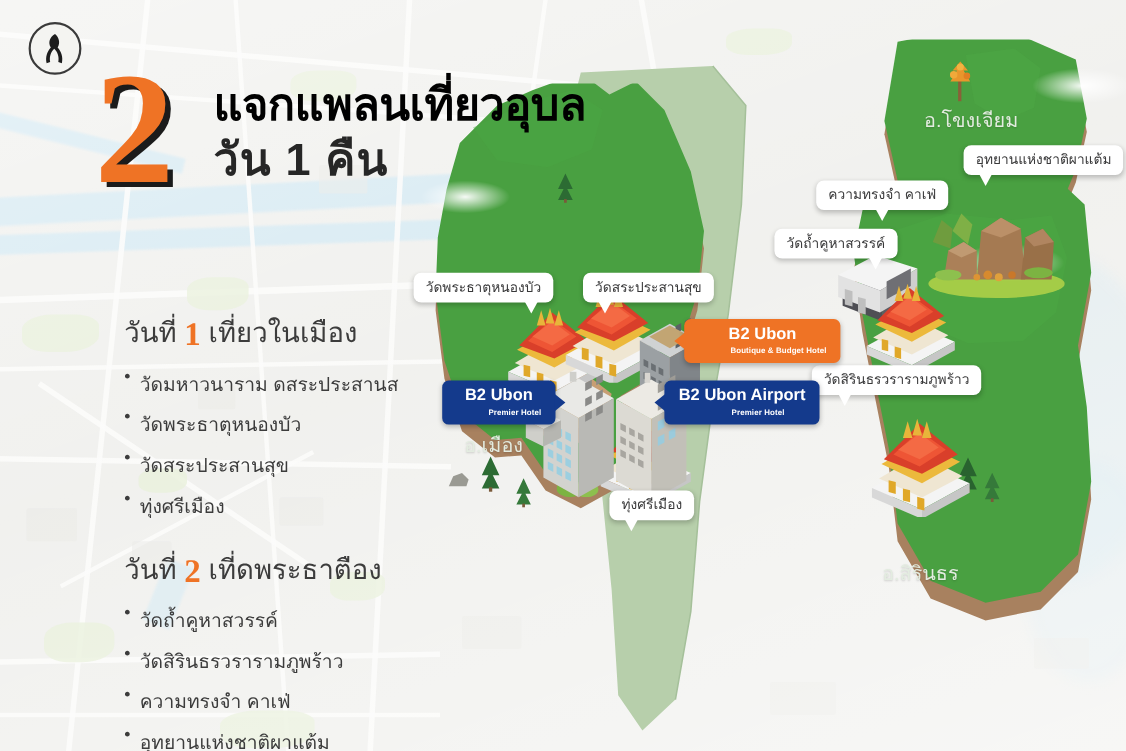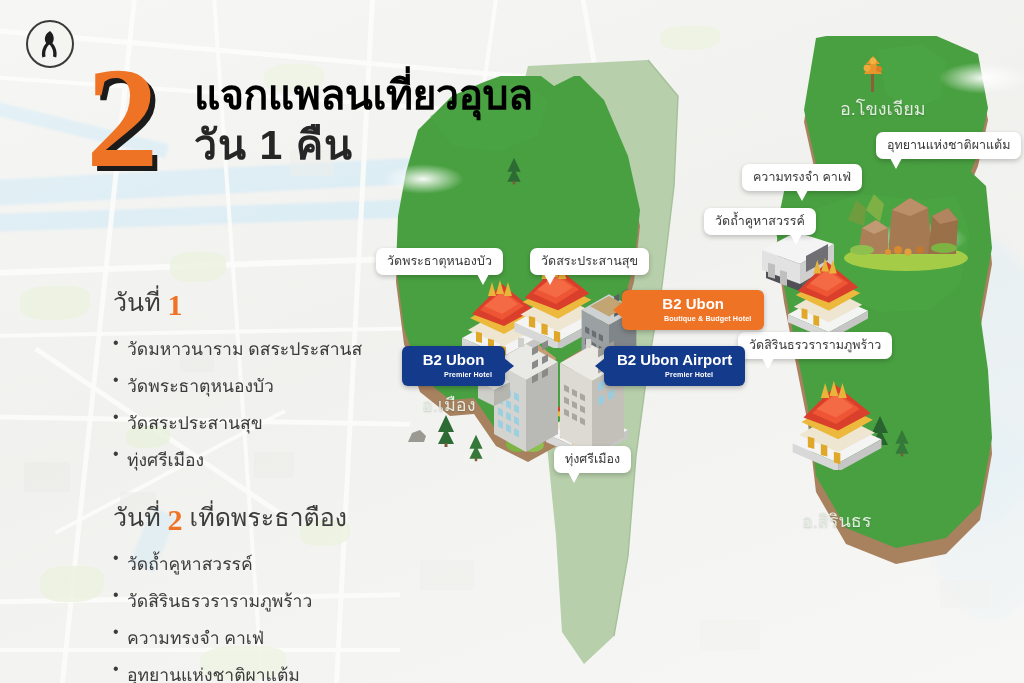--- a/index.html
+++ b/index.html
@@ -197,20 +197,21 @@
   <div class="hl-lines">
     <div class="hl1">แจกแพลนเที่ยวอุบล</div>
     <div class="hl2">วัน 1 คืน</div>
   </div>
 </div>
 
 <div class="day-block" id="day1">
   <div class="day-head">
     <span>วันที่</span>
     <span class="day-num">1</span>
+    <span>เที่ยวในเมือง</span>
   </div>
   <ul class="day-list">
     <li>วัดมหาวนาราม ดสระประสานส</li>
     <li>วัดพระธาตุหนองบัว</li>
     <li>วัดสระประสานสุข</li>
     <li>ทุ่งศรีเมือง</li>
   </ul>
 </div>
 
 <div class="day-block" id="day2">

